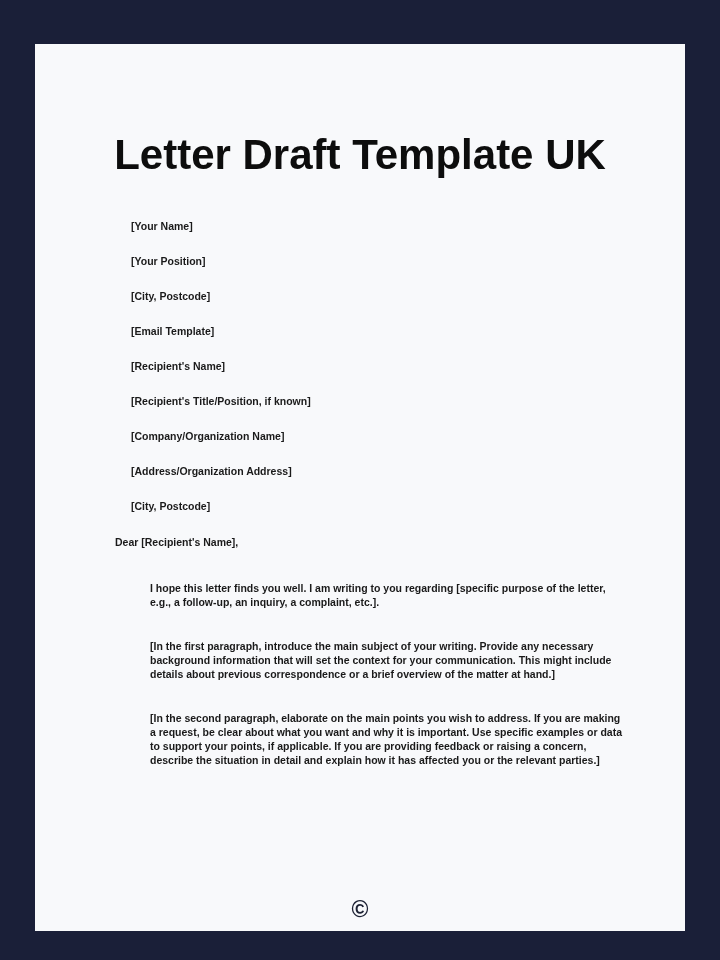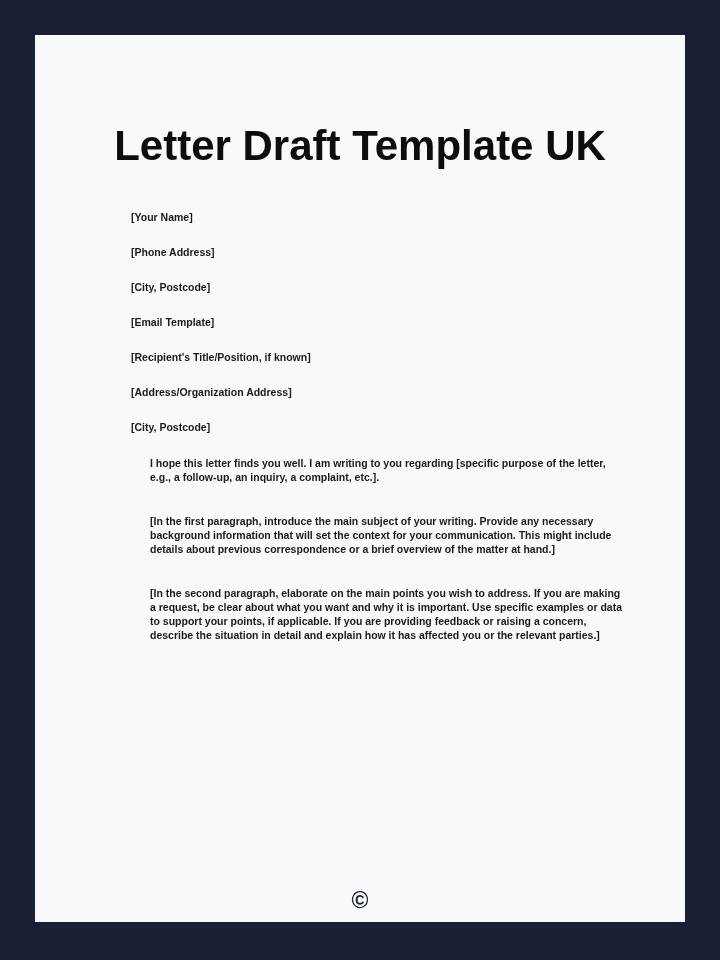--- a/index.html
+++ b/index.html
@@ -12,21 +12,21 @@
     overflow: hidden;
   }
   .frame {
     position: absolute;
     inset: 0;
     background: #1a1f38;
   }
   .page {
     position: absolute;
     left: 35px;
-    top: 35px;
+    top: 44px;
     width: 650px;
     height: 887px;
     background: #f8f9fb;
     padding-top: 88px;
     box-sizing: border-box;
   }
   .title {
     margin: 0;
     text-align: center;
     font-size: 42px;
@@ -76,31 +76,34 @@
 
 <div class="frame">
   <div class="page">
 
     <h1 class="title">Letter Draft Template UK</h1>
 
     <div class="content">
 
       <div class="fields sender">
           <div class="field">[Your Name]</div>
-          <div class="field">[Phone Address]</div>
+          <div class="field">[Your Position]</div>
           <div class="field">[City, Postcode]</div>
           <div class="field">[Email Template]</div>
         </div>
 
       <div class="fields recipient">
+          <div class="field">[Recipient's Name]</div>
           <div class="field">[Recipient's Title/Position, if known]</div>
+          <div class="field">[Company/Organization Name]</div>
           <div class="field">[Address/Organization Address]</div>
           <div class="field">[City, Postcode]</div>
         </div>
 
+      <p class="salutation">Dear [Recipient's Name],</p>
 
       <div>
           <div class="para">I hope this letter finds you well. I am writing to you regarding [specific purpose of the letter, e.g., a follow-up, an inquiry, a complaint, etc.].</div>
           <div class="para">[In the first paragraph, introduce the main subject of your writing. Provide any necessary background information that will set the context for your communication. This might include details about previous correspondence or a brief overview of the matter at hand.]</div>
           <div class="para">[In the second paragraph, elaborate on the main points you wish to address. If you are making a request, be clear about what you want and why it is important. Use specific examples or data to support your points, if applicable. If you are providing feedback or raising a concern, describe the situation in detail and explain how it has affected you or the relevant parties.]</div>
         </div>
 
     </div>
 
     <div class="copyright">©</div>

